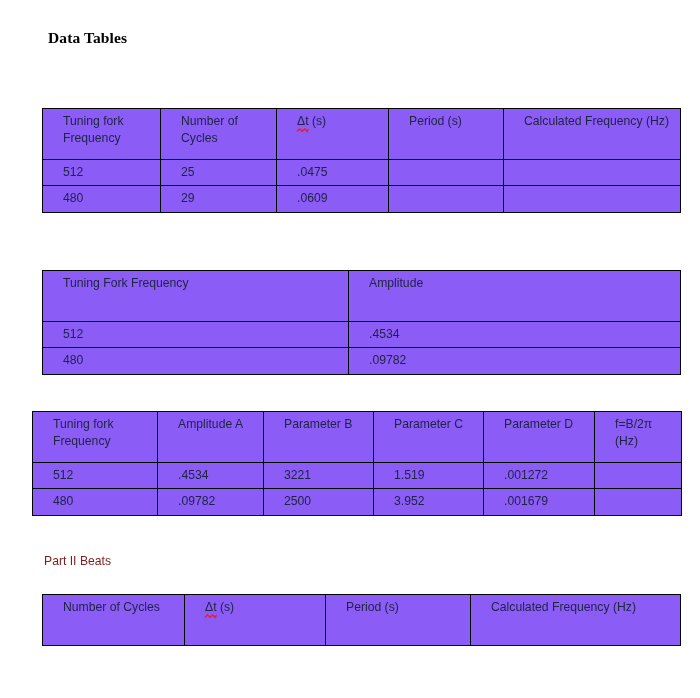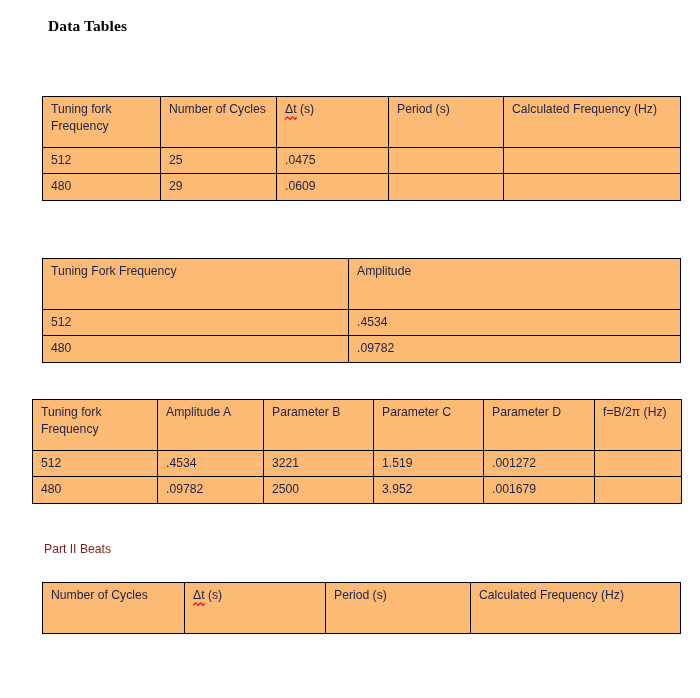--- a/index.html
+++ b/index.html
@@ -14,20 +14,21 @@
     position: relative;
     font-family: "Liberation Sans", sans-serif;
     color: #1a1a2e;
     overflow: hidden;
   }
 
   .page {
     position: relative;
     width: 700px;
     height: 560px;
+    margin-top: 12px;
   }
 
   
   .doc-title {
     position: absolute;
     left: 48px;
     top: 17px;
     font-family: "Liberation Serif", serif;
     font-weight: bold;
     font-size: 15.5px;
@@ -57,25 +58,25 @@
   table.dt {
     position: absolute;
     border-collapse: collapse;
     table-layout: fixed;
     font-family: "Liberation Sans", sans-serif;
     font-size: 12.2px;
     color: #1f2344;
   }
   table.dt td {
     border: 1.6px solid #000000;
-    padding: 4px 6px 4px 8px;
+    padding: 4px 6px 4px 20px;
     vertical-align: top;
     line-height: 1.42;
     word-wrap: break-word;
-    background: #fdba74;
+    background: #8b5cf6;
   }
   table.dt td.head {
     height: 42px;
   }
   table.dt td.datacell {
     height: 17px;
   }
 
   
   #table-waveform-timing { left: 42px; top: 96px; width: 638px; }

